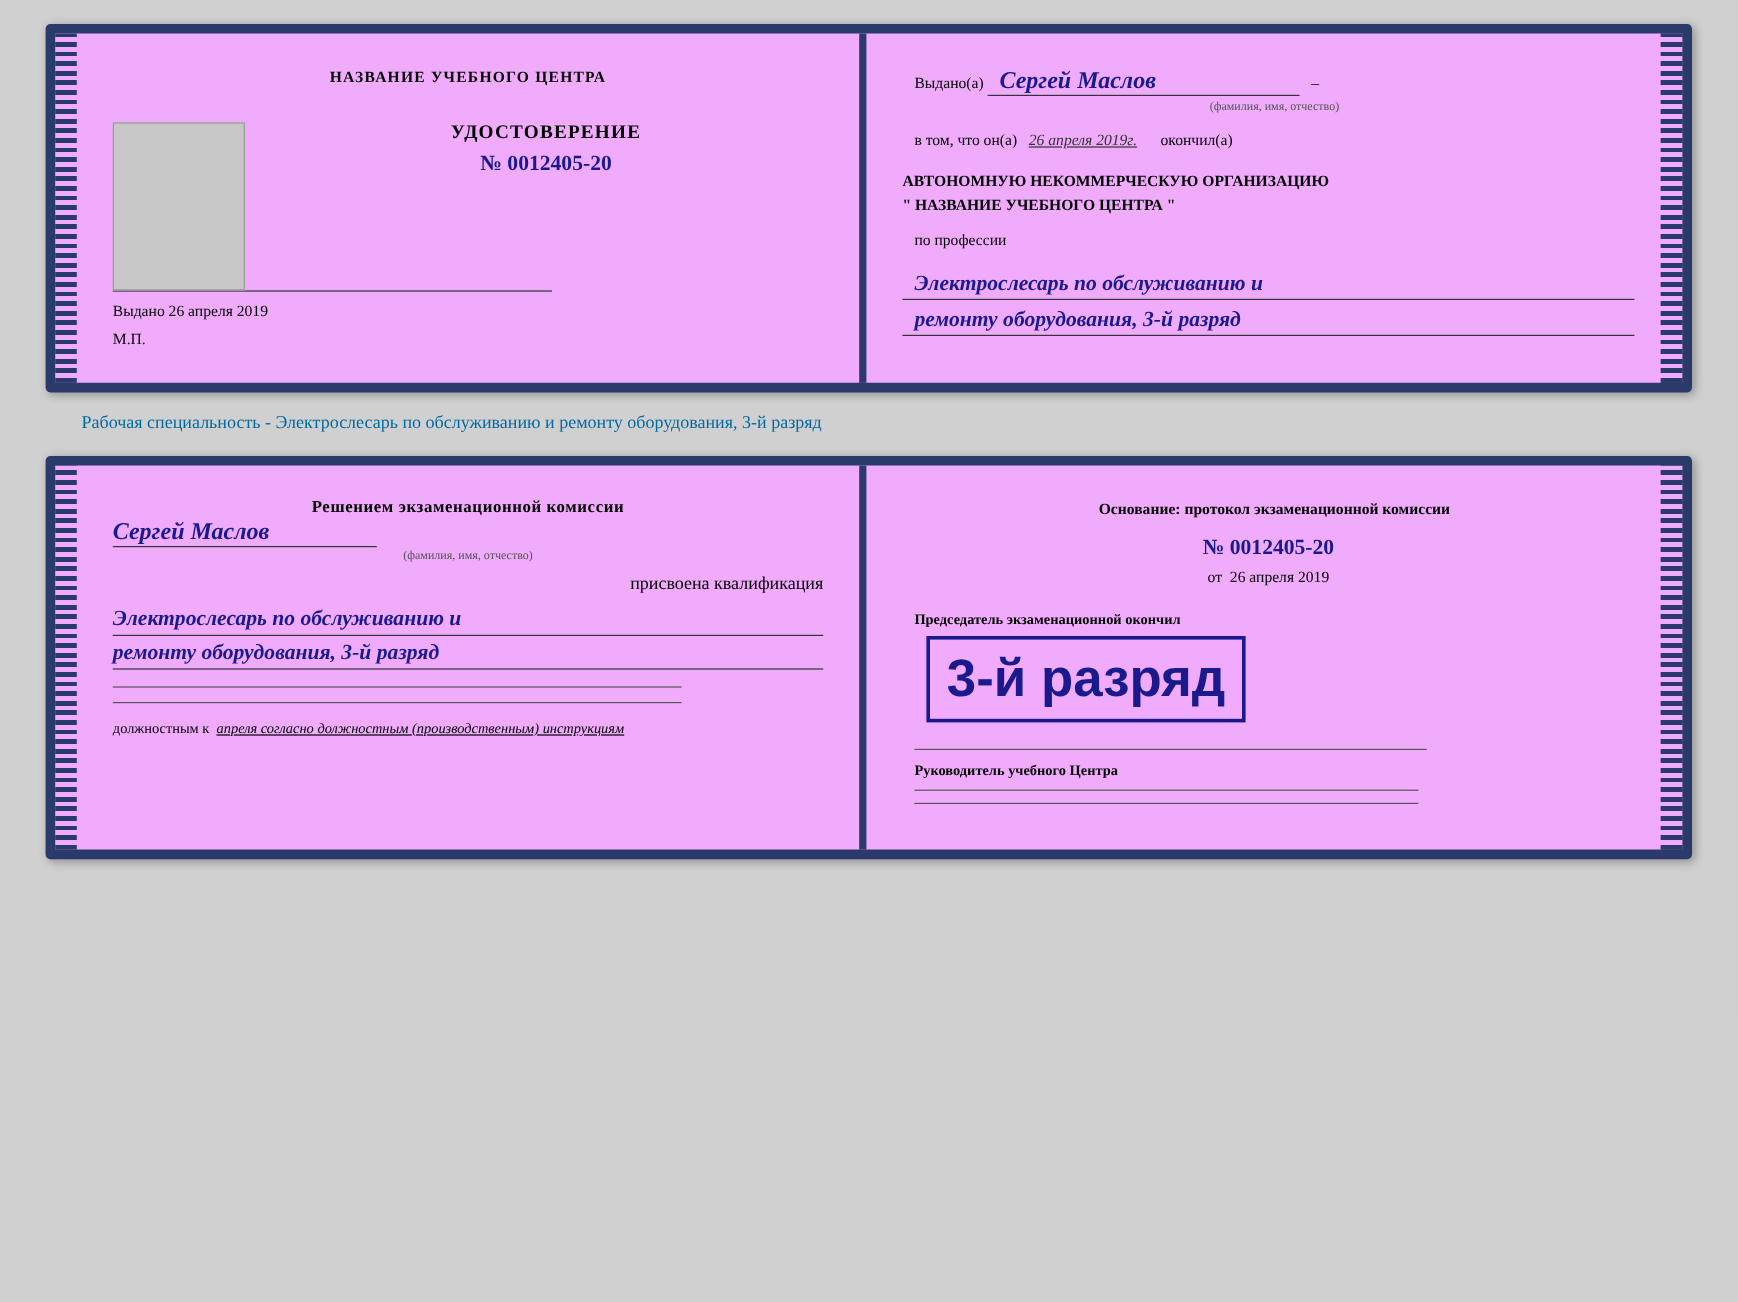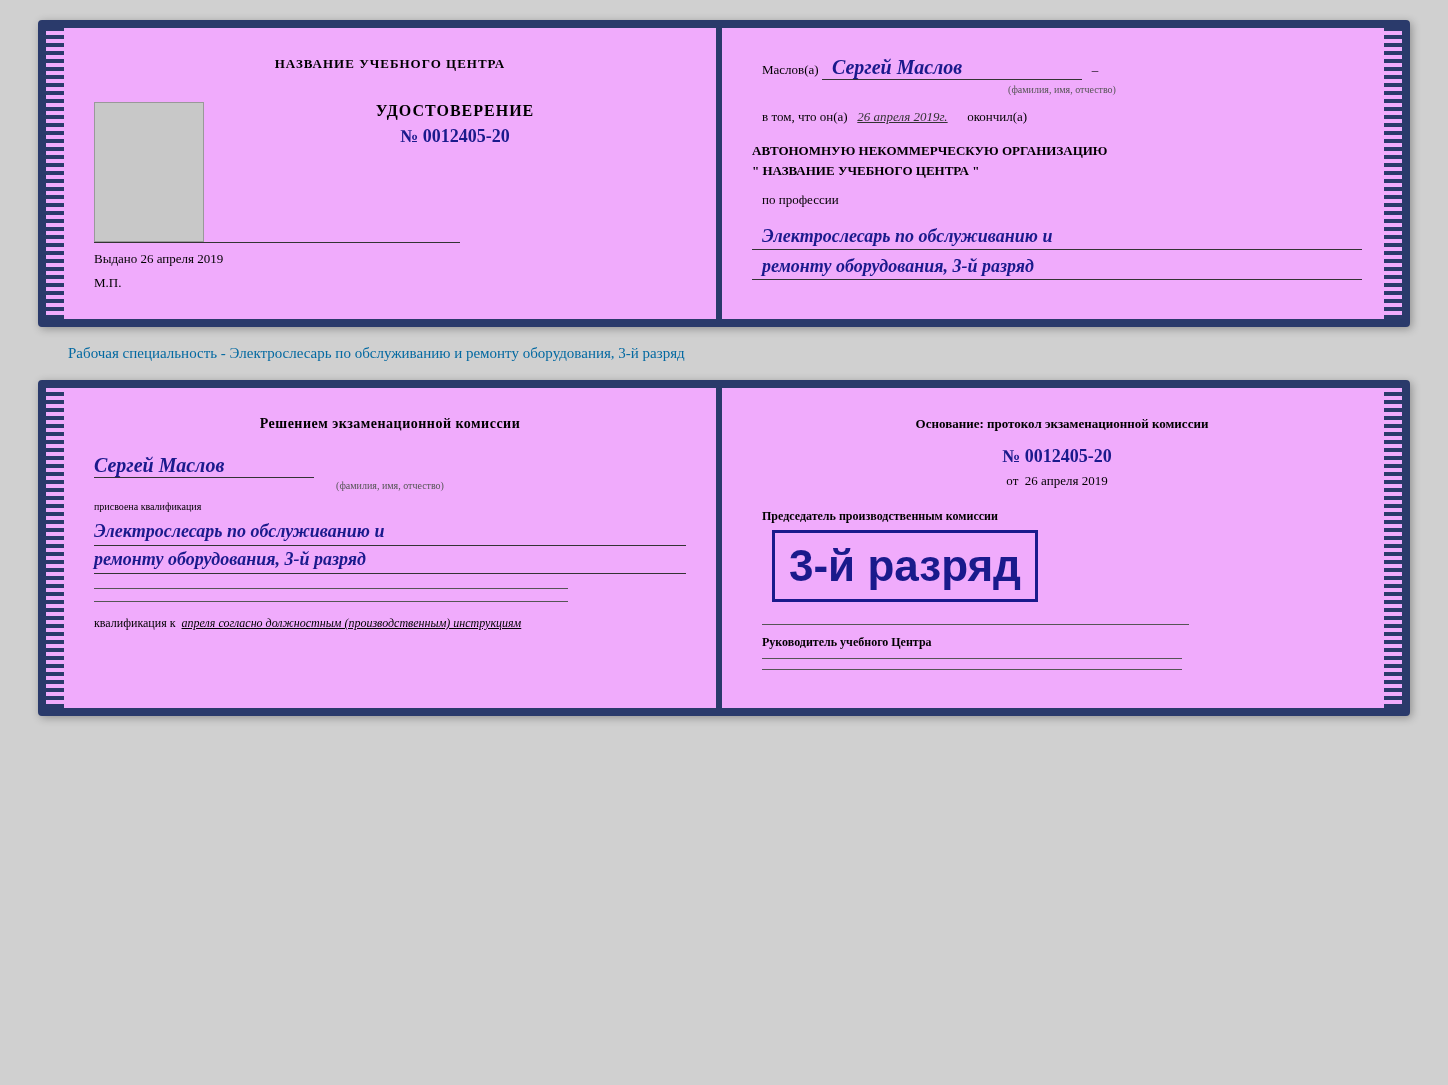--- a/index.html
+++ b/index.html
@@ -211,23 +211,24 @@
     .cert-fio2-label {
       font-size: 10px;
       color: #555;
       display: block;
       text-align: center;
       margin-left: 18px;
       margin-bottom: 10px;
     }
 
     .cert-qualification-label {
-      font-size: 10px;
+      font-size: 15px;
       padding-left: 18px;
       margin-bottom: 6px;
+      text-align: right;
     }
 
     .cert-qual-text1, .cert-qual-text2 {
       font-size: 18px;
       color: #1a1a8c;
       font-style: italic;
       font-weight: bold;
       border-bottom: 1px solid #333;
       display: block;
       margin-left: 18px;
@@ -343,21 +344,21 @@
       <span>Выдано</span>
       <span>26 апреля 2019</span>
     </div>
     <div class="cert-mp">М.П.</div>
   </div>
 
   <div class="cert-divider"></div>
 
   <div class="cert-right" style="padding-right: 40px;">
     <div class="cert-recipient-line">
-      <span>Маслов(а)</span>
+      <span>Выдано(а)</span>
       <span class="cert-recipient-name">Сергей Маслов</span>
       &nbsp;&nbsp;–
     </div>
     <span class="cert-fio-label">(фамилия, имя, отчество)</span>
 
     <div class="cert-completed-line">
       <span>в том, что он(а)</span>
       &nbsp;
       <span class="cert-completed-date">26 апреля 2019г.</span>
       &nbsp;&nbsp;&nbsp;&nbsp;
@@ -375,52 +376,52 @@
 
     <div class="right-side-decorators"></div>
   </div>
 </div>
 
 <div class="between-label">Рабочая специальность - Электрослесарь по обслуживанию и ремонту оборудования, 3-й разряд</div>
 
 <div class="certificate-section">
 
   <div class="cert-left cert-left2">
-    <div class="cert-decision-title" style="text-align:center; font-size:14px; font-weight:bold; letter-spacing:0.5px; margin-bottom:22px; padding-left:18px;">Решением экзаменационной комиссии</div>
+    <div class="cert-decision-title" style="text-align:center; font-size:14px; font-weight:bold; letter-spacing:0.5px; margin-bottom:0; padding-left:18px;">Решением экзаменационной комиссии</div>
 
     <div class="cert-commission-name">Сергей Маслов</div>
     <span class="cert-fio2-label">(фамилия, имя, отчество)</span>
 
     <div class="cert-qualification-label">присвоена квалификация</div>
     <span class="cert-qual-text1">Электрослесарь по обслуживанию и</span>
     <span class="cert-qual-text2">ремонту оборудования, 3-й разряд</span>
 
     <div class="cert-lines-block">
       <div class="cert-line-separator"></div>
       <div class="cert-line-separator"></div>
     </div>
 
     <div class="cert-allowed-label">
-      <span>квалификация к</span>
+      <span>должностным к</span>
       &nbsp;<span class="cert-allowed-text">апреля согласно должностным (производственным) инструкциям</span>
     </div>
   </div>
 
   <div class="cert-divider"></div>
 
   <div class="cert-right" style="padding-right: 40px;">
     <div class="cert-basis-title">Основание: протокол экзаменационной комиссии</div>
 
     <div class="cert-protocol-number">№ 0012405-20</div>
     <div class="cert-protocol-date">
       <span>от</span>
       &nbsp;<span>26 апреля 2019</span>
     </div>
 
-    <div class="cert-chairman-label">Председатель производственным комиссии</div>
+    <div class="cert-chairman-label">Председатель экзаменационной окончил</div>
 
     <div style="margin-left:10px; margin-top: 6px; margin-bottom: 8px;">
       <div class="cert-stamp-box">
         <span class="cert-stamp-text">3-й разряд</span>
       </div>
     </div>
 
     <div style="border-bottom: 1px solid #555; width: 70%; margin-left: 10px; margin-bottom: 10px;"></div>
 
     <div class="cert-director-label">Руководитель учебного Центра</div>

